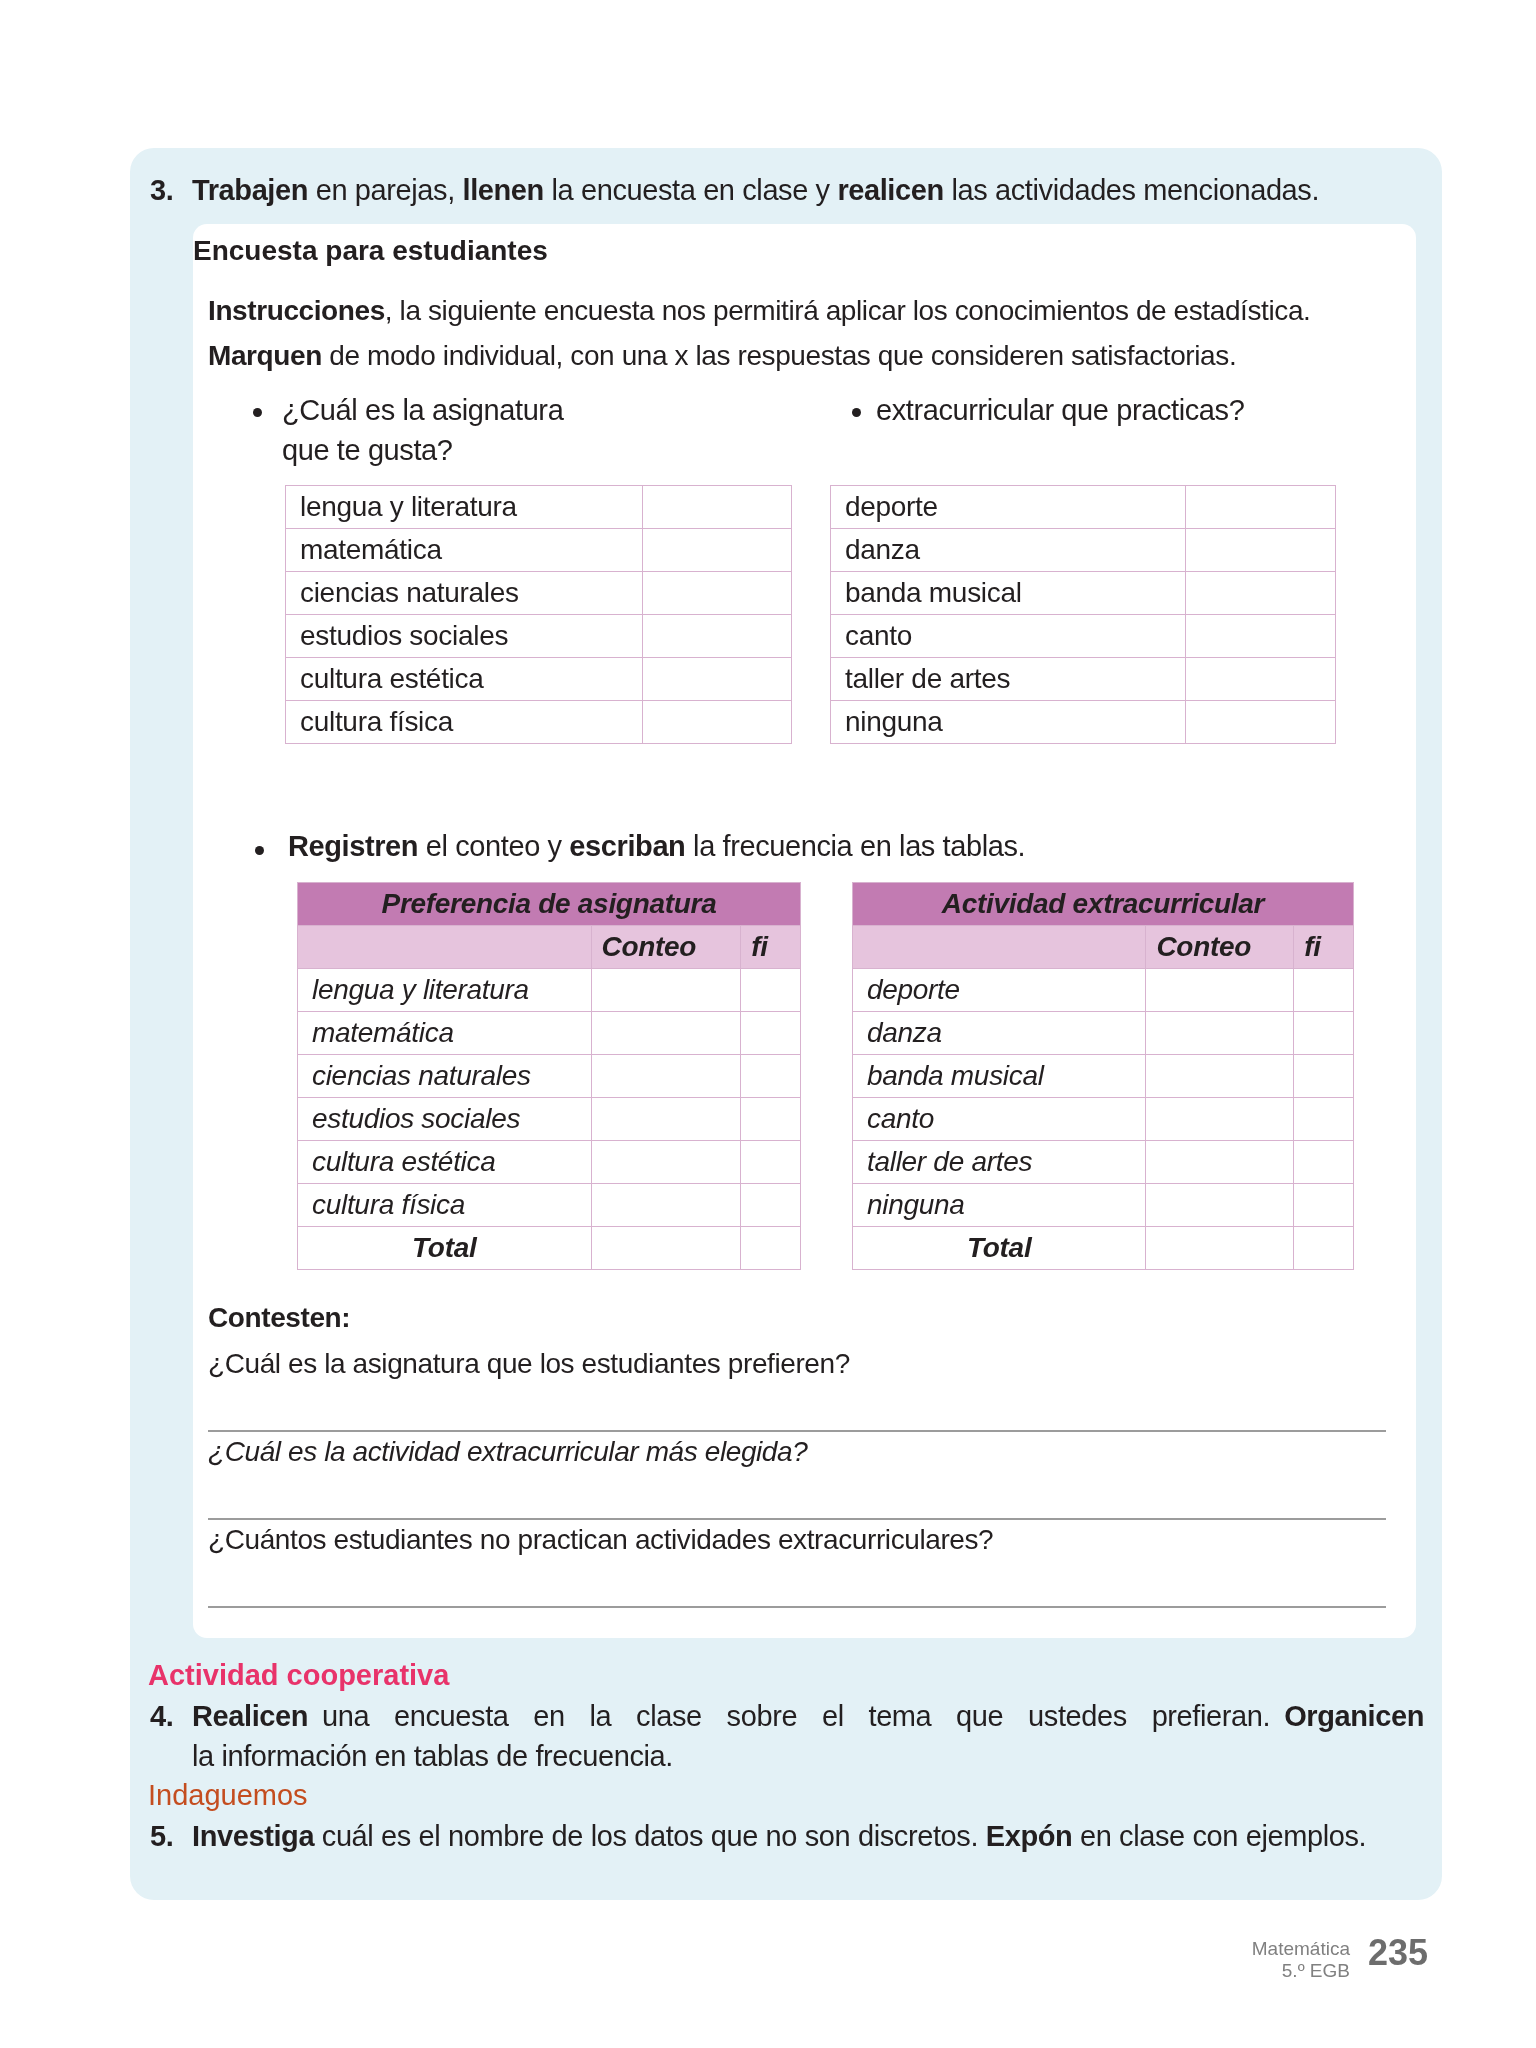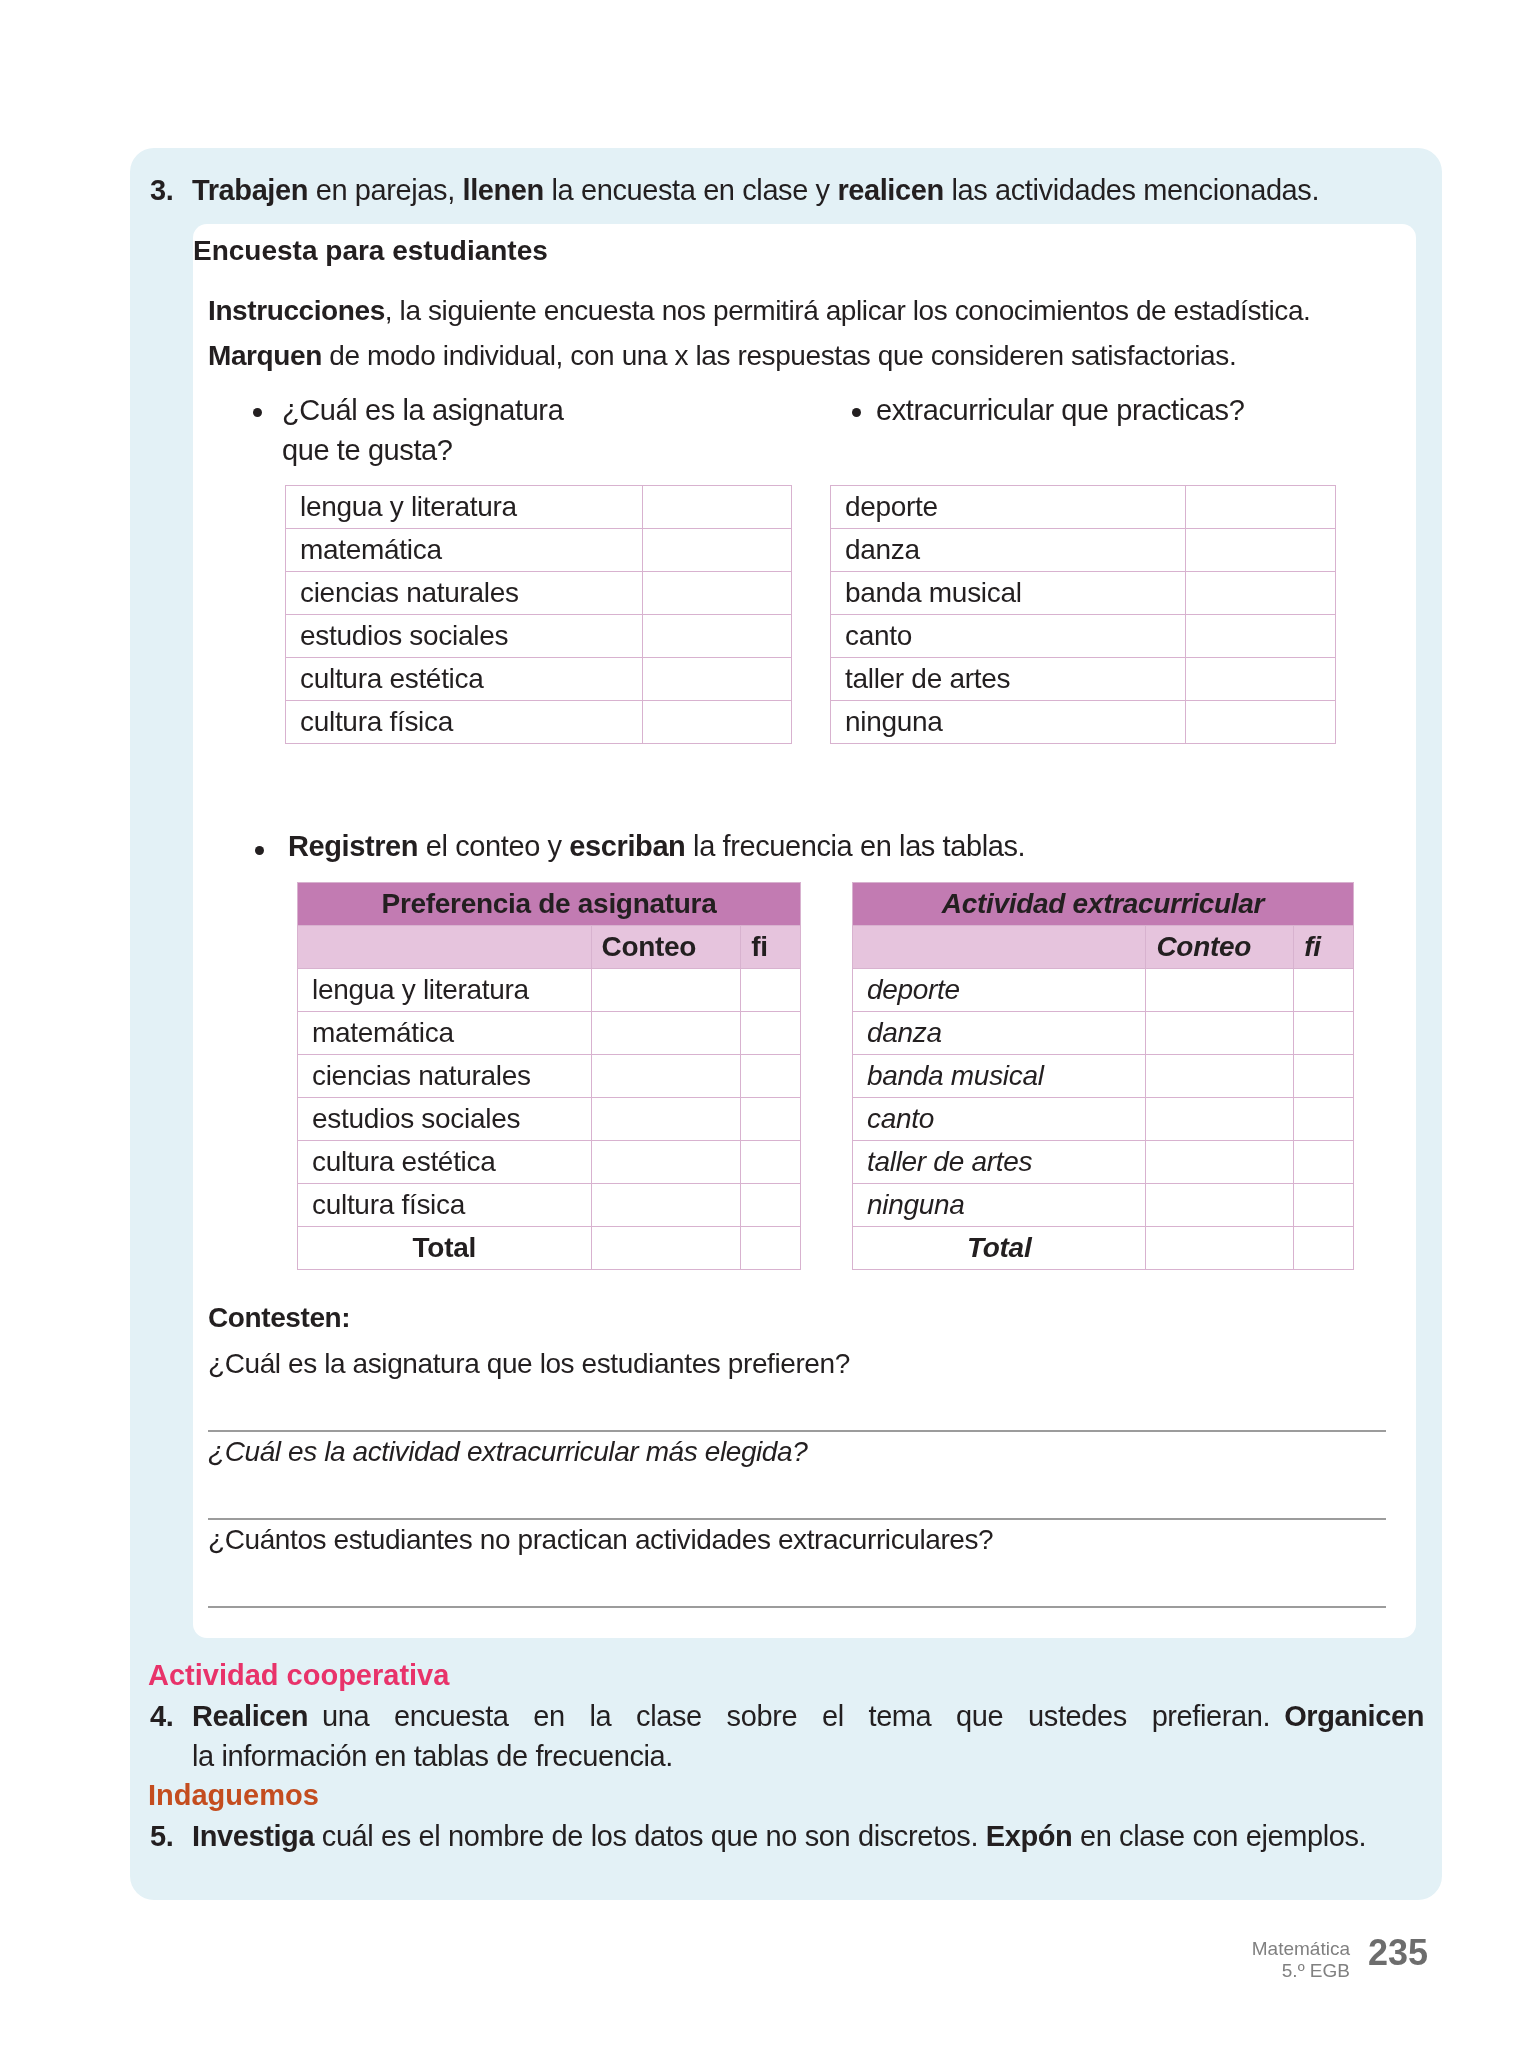--- a/index.html
+++ b/index.html
@@ -14,21 +14,21 @@
   .title { font-size:28px; font-weight:700; text-align:left; }
   .bullet-dot { display:inline-block; width:9px; height:9px; border-radius:50%; background:#231f20; }
   table { border-collapse:collapse; position:absolute; }
   td { border:1.5px solid #d8b2cf; font-size:28px; font-weight:300; padding:0 0 0 14px; height:42px; white-space:nowrap; letter-spacing:-0.3px; }
   table.freq td { height:42px; }
   .hdr-dark { background:#c27bb2; font-weight:700; text-align:center; padding:0; }
   .hdr-light { background:#e6c4dd; font-weight:700; padding-left:10px; }
   .total { font-weight:700; text-align:center; padding:0; }
   .answer-line { height:0; border-top:2px solid #9c9c9c; }
   .sec-coop { color:#e8336a; font-weight:700; font-size:29px; }
-  .sec-ind { color:#c44d1f; font-weight:700; font-size:29px; }
+  .sec-ind { color:#c44d1f; font-weight:400; font-size:29px; }
   .footer-sub { color:#808080; font-size:19px; text-align:right; line-height:22px; }
   .footer-page { color:#6d6d6d; font-size:36px; font-weight:700; }
 </style>
 </head>
 <body>
 
 <div class="abs outer"></div>
 <div class="abs panel"></div>
 
 <div class="abs line" style="left:150px; top:174px;">
@@ -119,21 +119,21 @@
         <td></td>
       </tr>
 </tbody>
   </table>
 
 <div class="abs bullet-dot" style="left:255px; top:846px;"></div>
 <div class="abs line" style="left:288px; top:830px;">
   <b>Registren</b><span> el conteo y </span><b>escriban</b><span> la frecuencia en las tablas.</span>
 </div>
 
-<table class="freq" style="left:297px; top:882px; width:504px;">
+<table class="freq" style="left:297px; top:882px; width:504px;font-style:italic;">
   <colgroup>
       <col style="width:294px">
       <col style="width:150px">
       <col style="width:60px">
     </colgroup>
   <tbody>
       <tr>
         <td colspan="3" class="hdr-dark">Preferencia de asignatura</td>
       </tr>
   <tr>

